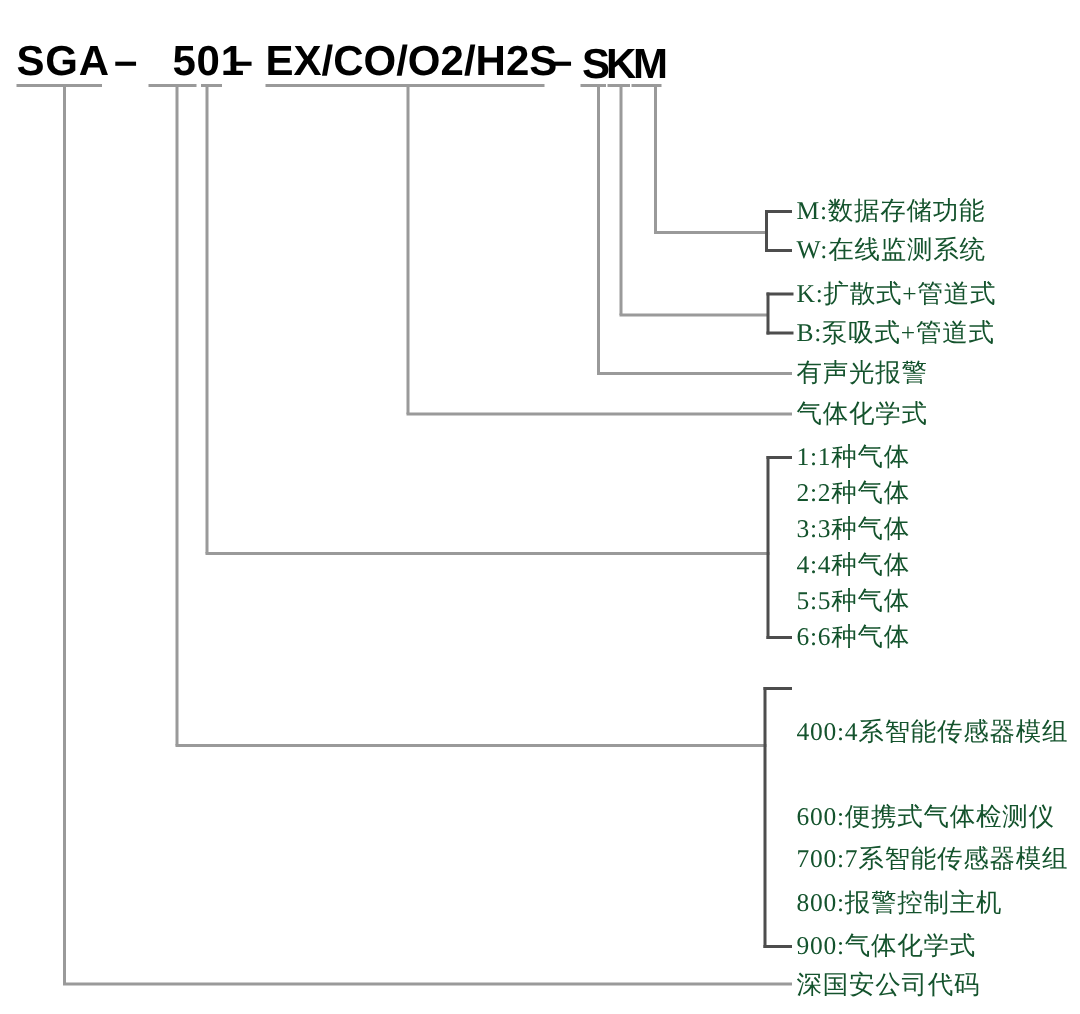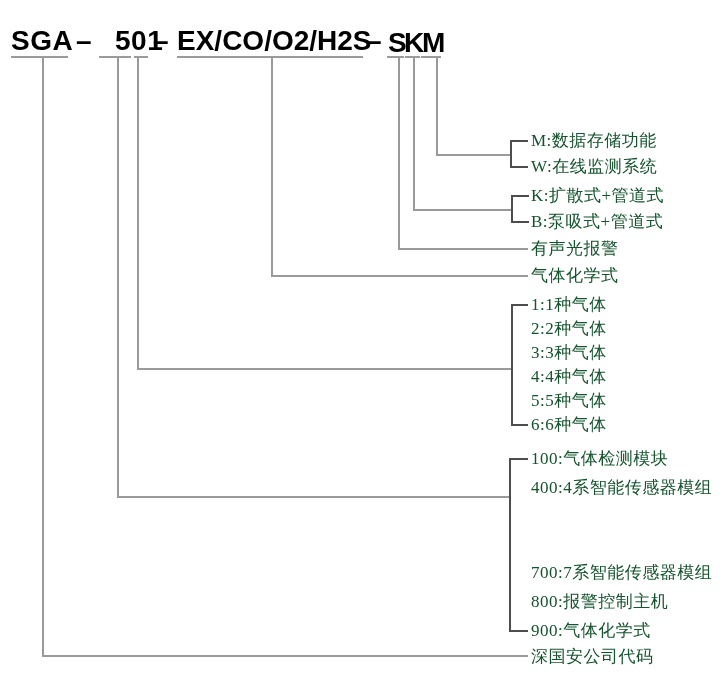--- a/index.html
+++ b/index.html
@@ -107,21 +107,21 @@
   <span class="lbl" style="top:296px">1:1种气体</span>
   <span class="lbl" style="top:320px">2:2种气体</span>
   <span class="lbl" style="top:344px">3:3种气体</span>
   <span class="lbl" style="top:368px">4:4种气体</span>
   <span class="lbl" style="top:392px">5:5种气体</span>
   <span class="lbl" style="top:416px">6:6种气体</span>
 
   <div class="bline bv" style="left:509px;top:458px;height:174px"></div>
   <div class="bline bh" style="left:509px;top:458px;width:19px"></div>
   <div class="bline bh" style="left:509px;top:630px;width:19px"></div>
-  <span class="lbl" style="top:450px">100:气体检测模块</span>
   <span class="lbl" style="top:479px">400:4系智能传感器模组</span>
+  <span class="lbl" style="top:536px">600:便携式气体检测仪</span>
   <span class="lbl" style="top:564px">700:7系智能传感器模组</span>
   <span class="lbl" style="top:593px">800:报警控制主机</span>
   <span class="lbl" style="top:622px">900:气体化学式</span>
 
   <span class="lbl" style="top:648px">深国安公司代码</span>
 
 </div>
 
 </body></html>

